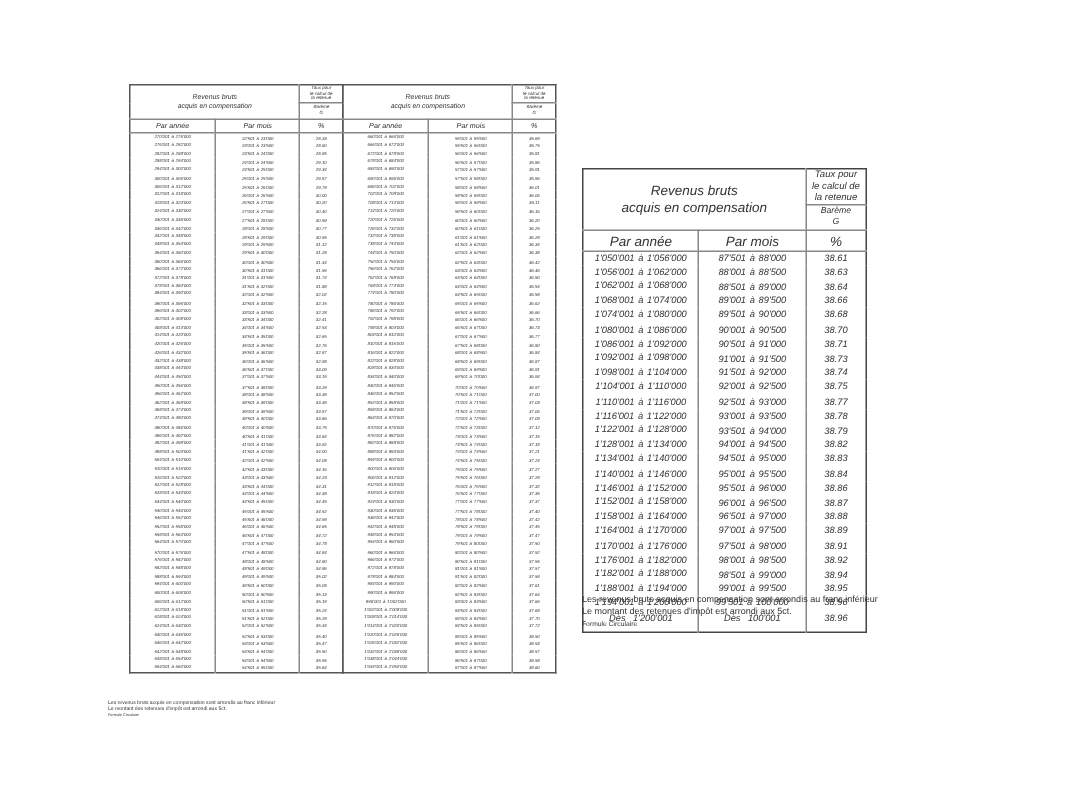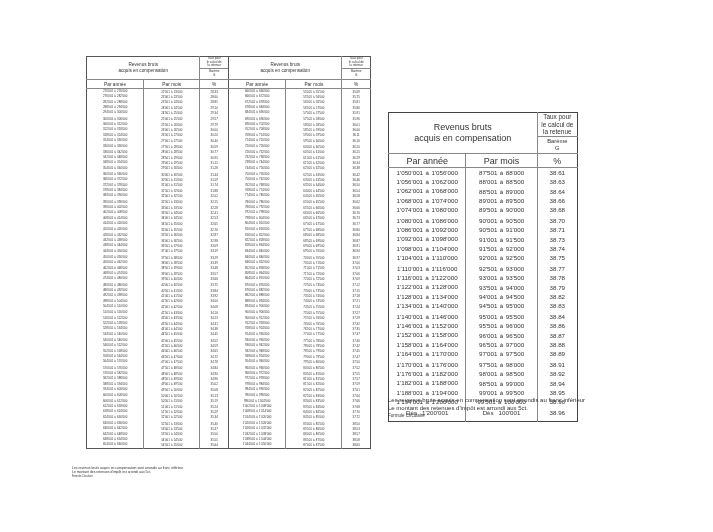--- a/index.html
+++ b/index.html
@@ -1,17 +1,17 @@
 <!DOCTYPE html>
 <html><head>
 <meta charset="utf-8">
 <style>
   html,body{margin:0;padding:0;background:#ffffff;}
   body{width:713px;height:532px;position:relative;overflow:hidden;font-family:"Liberation Sans",sans-serif;color:#222;}
-  table.tax{border-collapse:collapse;position:absolute;font-family:"Liberation Sans",sans-serif;color:#333;}
+  table.tax{border-collapse:collapse;position:absolute;font-family:"Liberation Sans",sans-serif;color:#333;font-style:italic;}
   table.tax td,table.tax th{padding:0;font-weight:normal;}
   
   .small{width:143px;border:1.2px solid #555;font-size:2.9px;}
   .small .hdr-title{height:22px;text-align:center;font-size:4.6px;line-height:5.6px;border-right:0.8px solid #888;border-bottom:0.8px solid #888;}
   .small .hdr-taux{width:28px;text-align:center;font-size:3px;line-height:3.6px;border-bottom:0.6px solid #888;}
   .small .hdr-bareme{text-align:center;font-size:3px;line-height:3.6px;border-bottom:0.8px solid #888;height:10px;}
   .small .sub{font-size:4.8px;text-align:center;height:8px;border-bottom:0.8px solid #888;}
   .small .sub.l{border-right:0.8px solid #888;}
   .small td.y{width:57px;text-align:center;border-right:0.8px solid #888;height:5.3px;line-height:5.3px;white-space:nowrap;}
   .small td.m{width:56px;text-align:center;border-right:0.8px solid #888;white-space:nowrap;}

